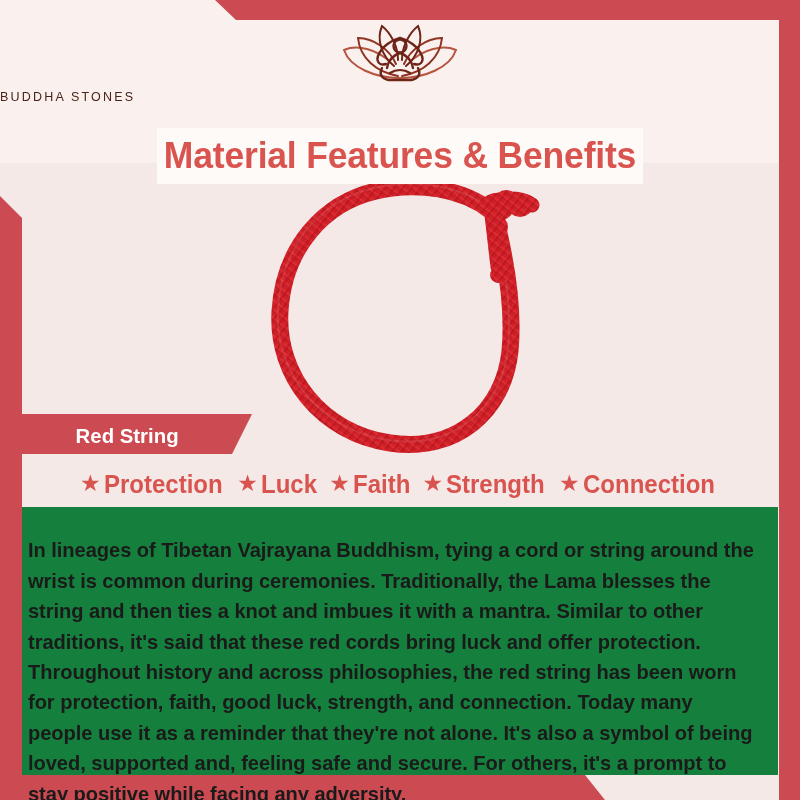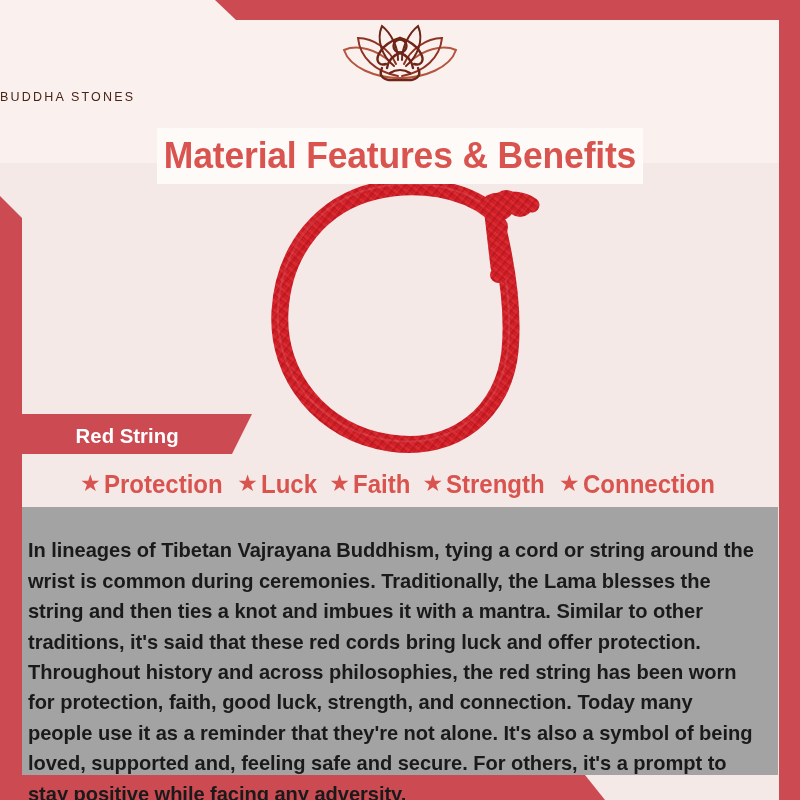--- a/index.html
+++ b/index.html
@@ -174,21 +174,21 @@
     color: #d9534f;
     transform: scaleX(0.96);
     transform-origin: left center;
   }
 
   
   .copy-panel {
     position: absolute;
     left: 22px; top: 507px;
     width: 756px; height: 268px;
-    background: #a3a3a3;
+    background: #15803d;
     z-index: 6;
     box-sizing: border-box;
     padding: 8px 12px 0 6px;
   }
   .copy-text {
     font-family: "Liberation Sans Narrow", "Liberation Sans", sans-serif;
     font-weight: bold;
     font-size: 20.4px;
     line-height: 30.4px;
     color: #1a1a1a;

